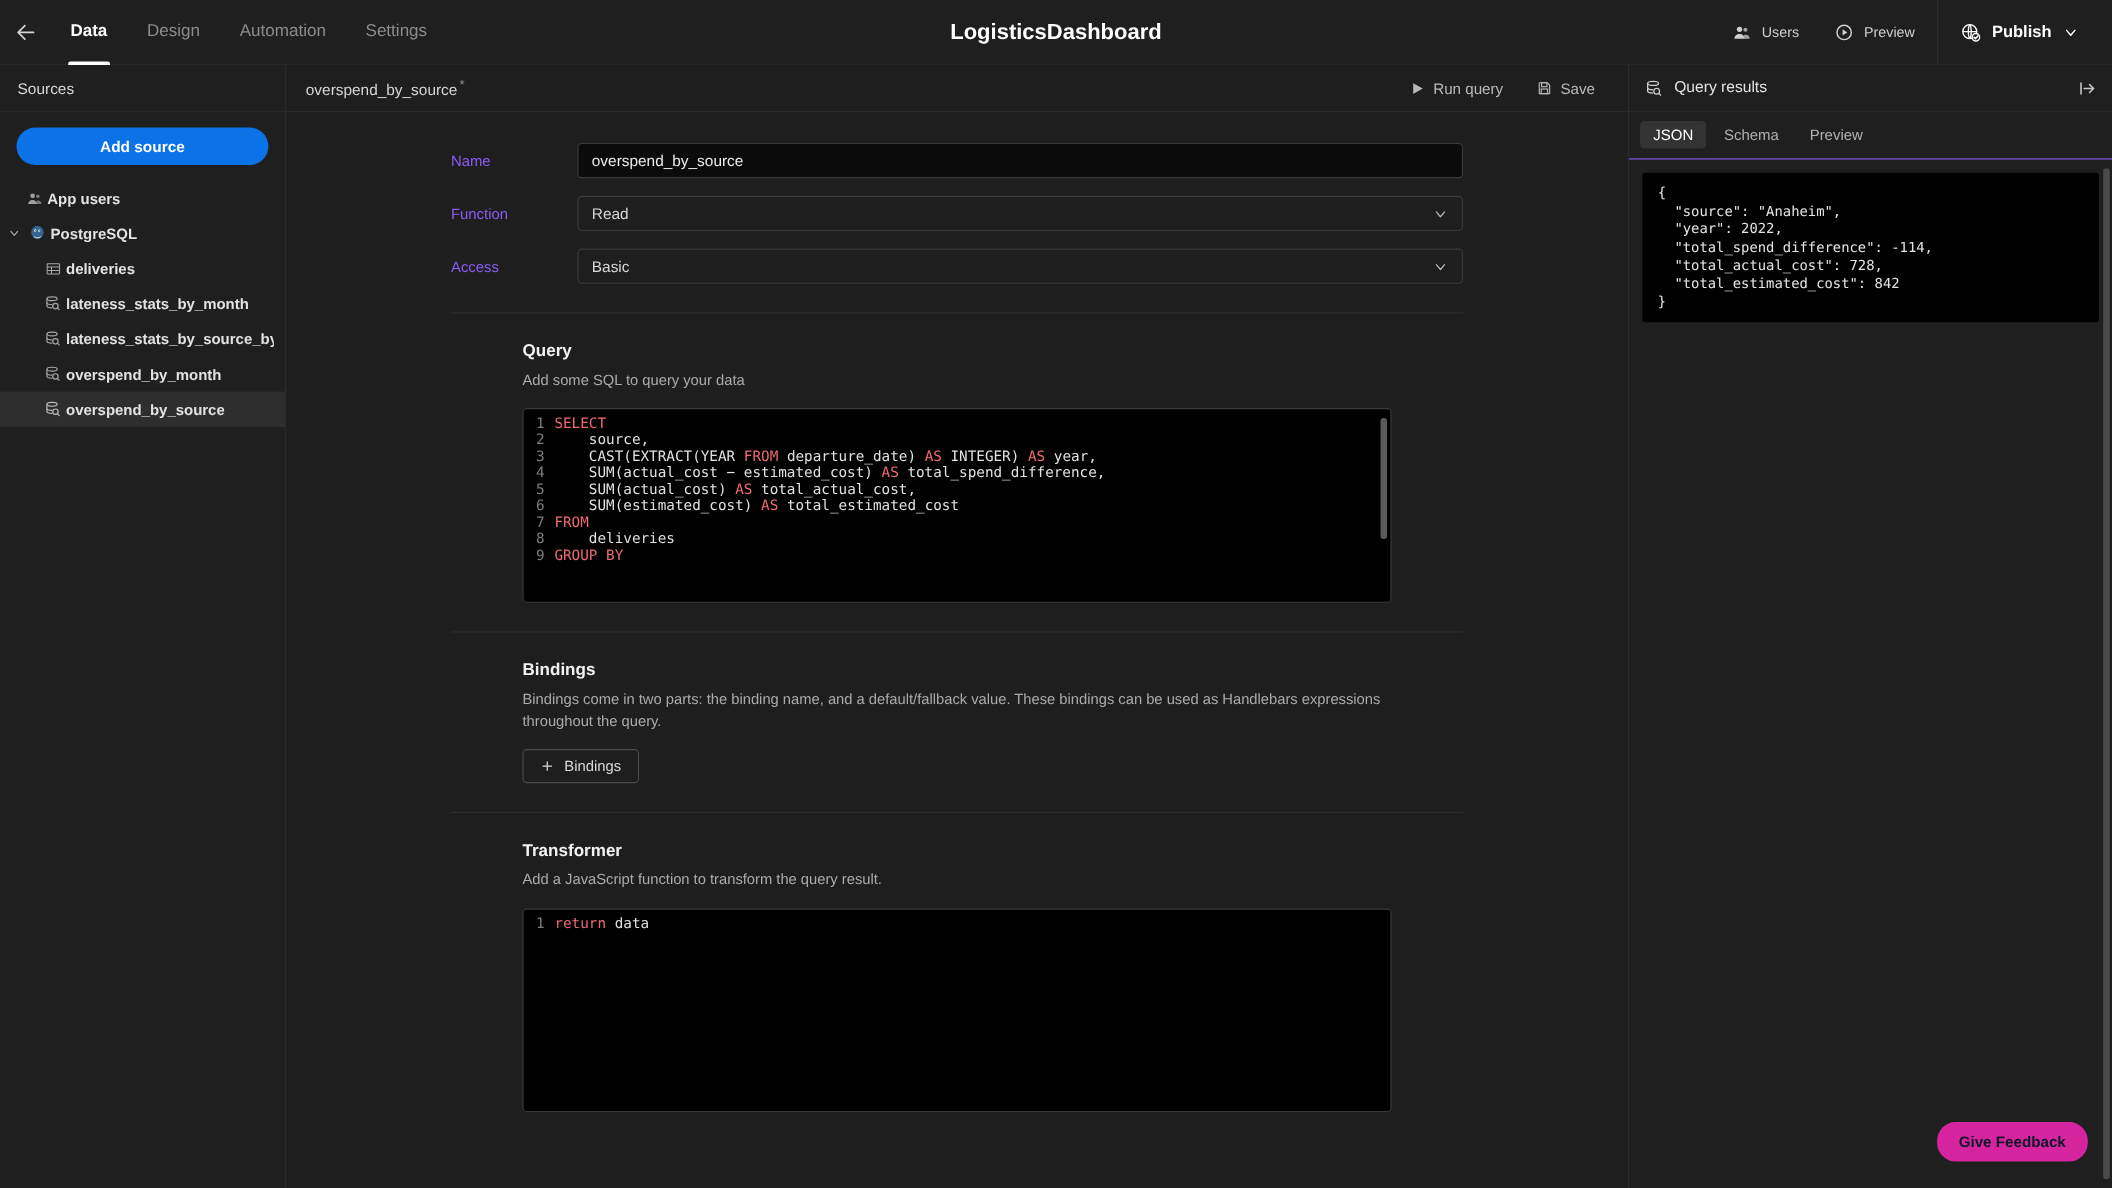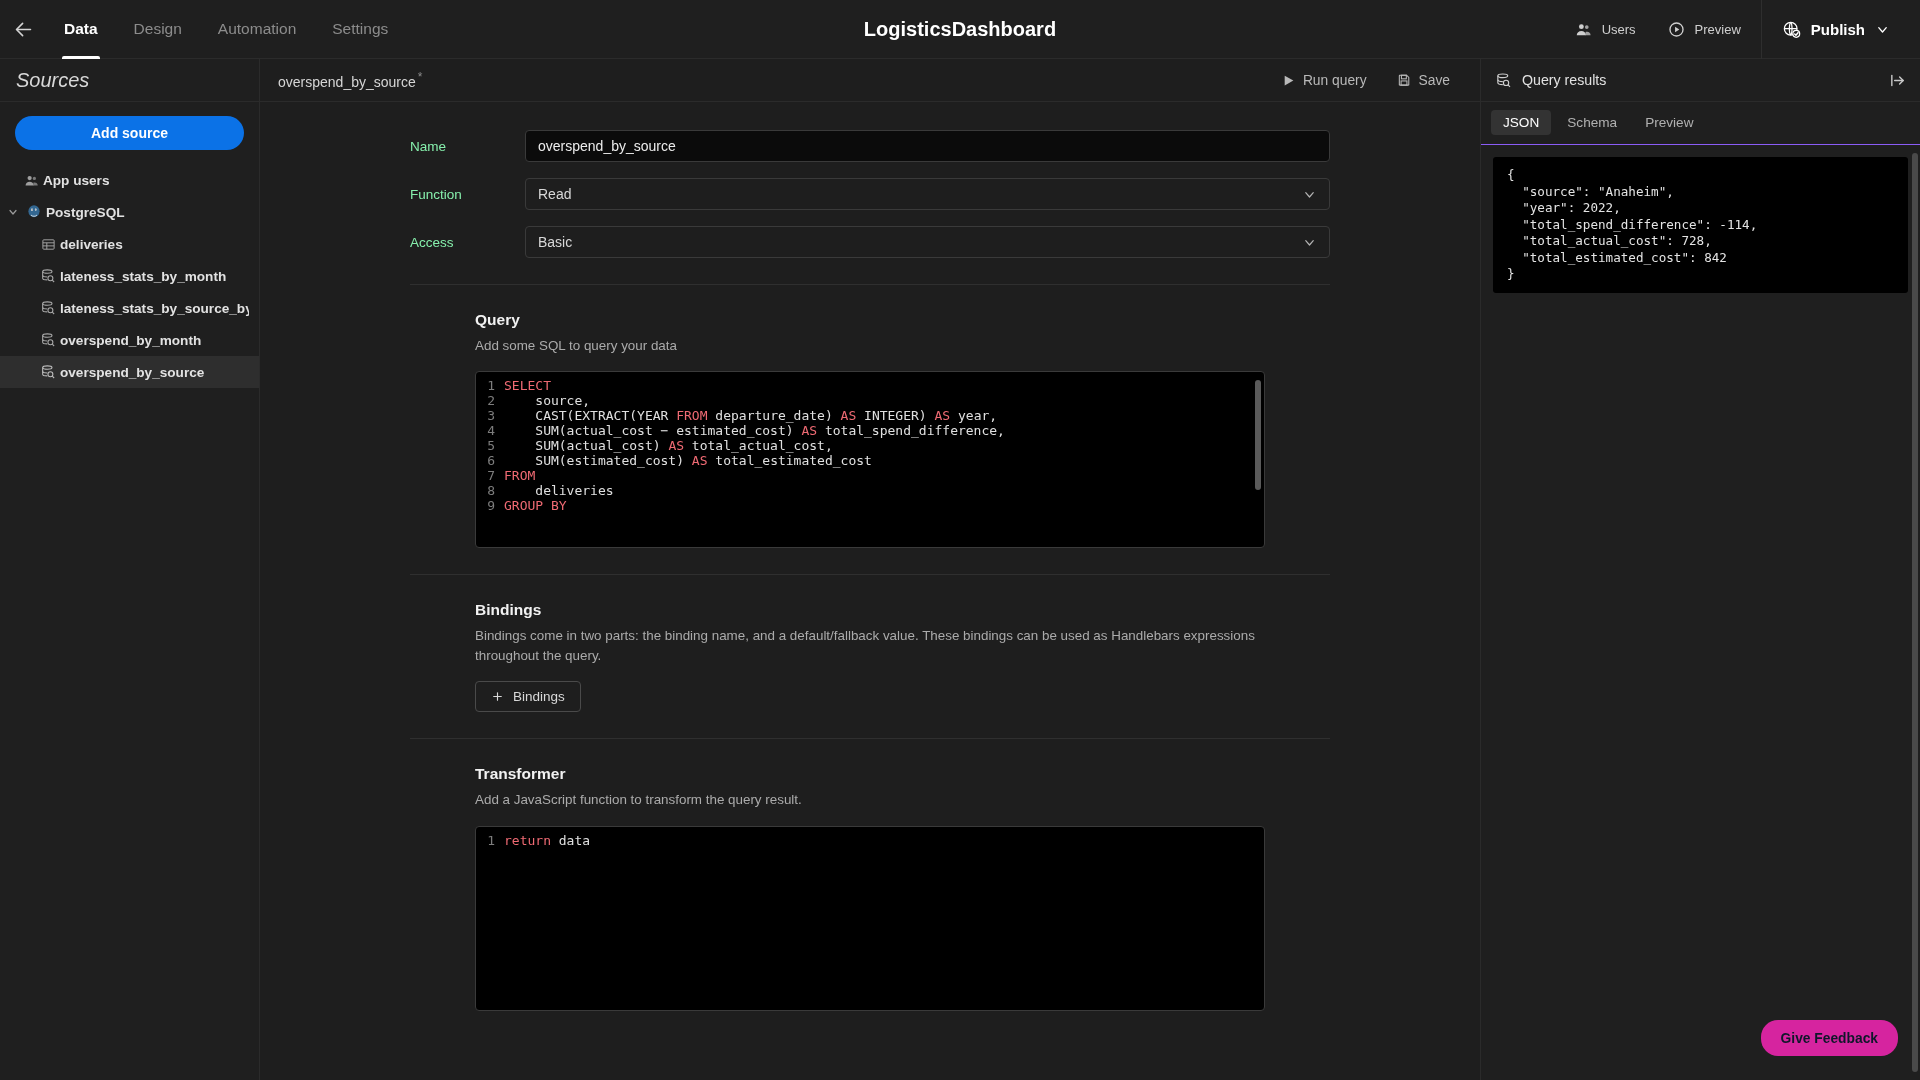--- a/index.html
+++ b/index.html
@@ -51,21 +51,21 @@
   
   .body{ flex:1; display:flex; min-height:0; }
 
   
   .sidebar{
     width:260px; flex:0 0 260px; background:#1f1f1f;
     border-right:1px solid #2b2b2b; display:flex; flex-direction:column;
   }
   .sidebar-head{
     height:43px; display:flex; align-items:center; padding:0 16px;
-    font-size:20px; color:#d8d8d8; border-bottom:1px solid #2b2b2b;font-style:italic;
+    font-size:14px; color:#d8d8d8; border-bottom:1px solid #2b2b2b;
   }
   .sidebar-body{ padding:14px 15px 0 15px; }
   .add-source{
     width:100%; height:34px; background:#0b72e7; border:none; border-radius:17px;
     color:#fff; font-size:14px; font-weight:bold; cursor:pointer;
     font-family:"Liberation Sans", sans-serif;
   }
   .tree{ margin-top:14px; }
   .tree-row{
     display:flex; align-items:center; height:32px; cursor:pointer;
@@ -96,21 +96,21 @@
     font-size:13.8px; color:#b9b9b9; cursor:pointer; border-radius:4px;
   }
 
   .main-scroll{ flex:1; overflow-y:auto; overflow-x:hidden; position:relative; }
   .main-scroll::-webkit-scrollbar{ width:9px; }
   .main-scroll::-webkit-scrollbar-track{ background:#1e1e1e; }
   .main-scroll::-webkit-scrollbar-thumb{ background:#585858; border-radius:5px; }
 
   .form-wrap{ width:920px; margin:0 auto; padding:28px 0 0 0; }
   .field{ display:flex; align-items:center; margin-bottom:16px; }
-  .field-label{ width:115px; flex:0 0 115px; font-size:13.5px; color:#86efac; }
+  .field-label{ width:115px; flex:0 0 115px; font-size:13.5px; color:#8b5cf6; }
   .text-input{
     flex:1; height:32px; background:#0b0b0b; border:1px solid #3a3a3a;
     border-radius:4px; color:#ececec; font-size:14px; padding:0 12px;
     font-family:"Liberation Sans", sans-serif; outline:none;
   }
   .select-box{
     flex:1; height:32px; background:transparent; border:1px solid #3a3a3a;
     border-radius:4px; color:#d8d8d8; font-size:14px; padding:0 12px;
     display:flex; align-items:center; cursor:pointer;
   }

